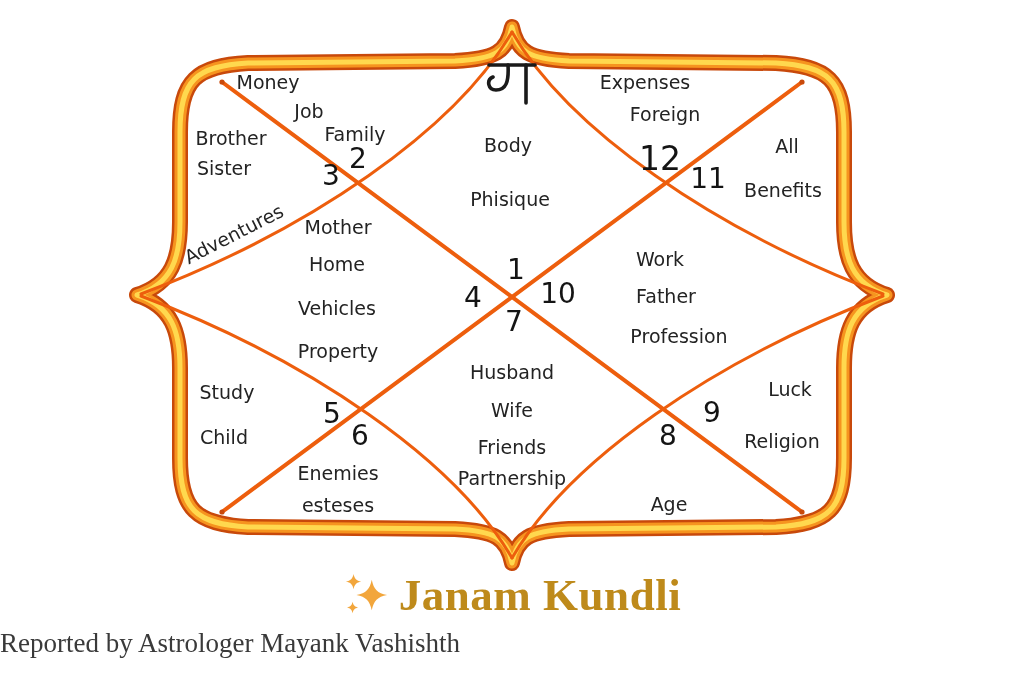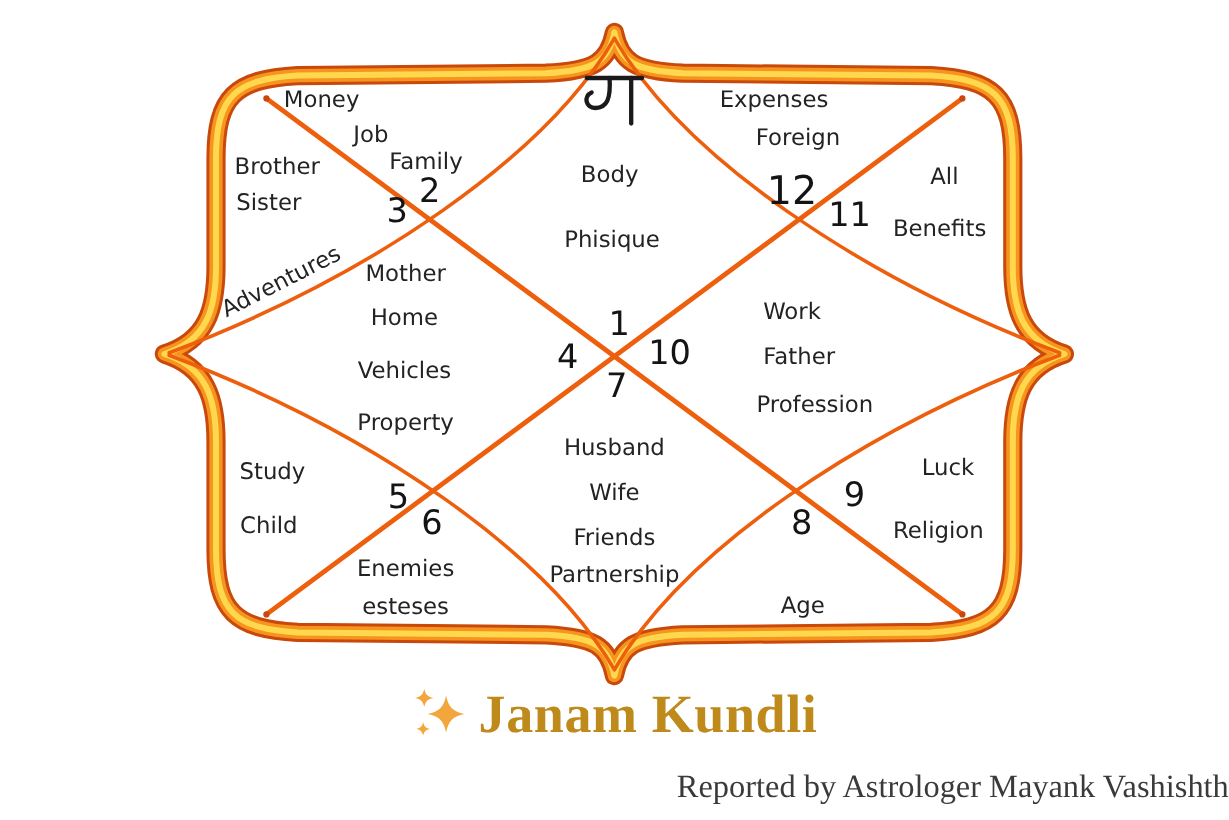--- a/index.html
+++ b/index.html
@@ -2,26 +2,26 @@
 <html><head>
 <meta charset="utf-8">
 <style>
   html,body{margin:0;padding:0;background:#ffffff;}
   .stage{position:relative;width:1024px;height:683px;overflow:hidden;background:#fff;
          font-family:"DejaVu Sans",sans-serif;}
   svg.chart{position:absolute;top:0;left:0;}
   .lbl{font-family:"DejaVu Sans",sans-serif;font-size:19px;fill:#232323;text-anchor:middle;}
   .num{font-family:"DejaVu Sans",sans-serif;font-size:28px;fill:#141414;text-anchor:middle;}
   .num-lg{font-size:33px;}
-  .footer{position:absolute;top:570px;left:0;width:1024px;text-align:right;}
+  .footer{position:absolute;top:570px;left:0;width:1024px;text-align:left;}
   .title-row{display:flex;align-items:center;justify-content:center;gap:10px;height:50px;}
   .title{font-family:"Liberation Serif","DejaVu Serif",serif;font-weight:700;font-size:45px;
          color:#be8a1b;letter-spacing:.5px;line-height:1;}
   .subtitle{font-family:"Liberation Serif","DejaVu Serif",serif;font-size:27px;color:#3a3a3a;
-            margin-top:21px;line-height:1.1;}
+            margin-top:9px;line-height:1.1;}
 </style>
 </head>
 <body>
 
 <div class="stage">
 
   <svg class="chart" width="1024" height="683" viewBox="0 0 1024 683">
     <defs>
       <path id="bandpath" d="M 137 295
         C 172 284, 180 258, 180 222 L 180 132

